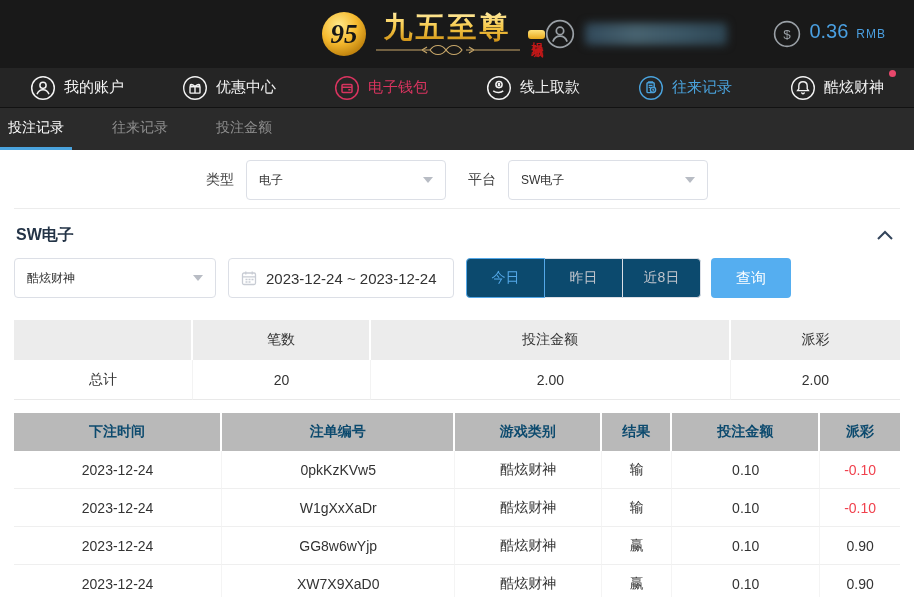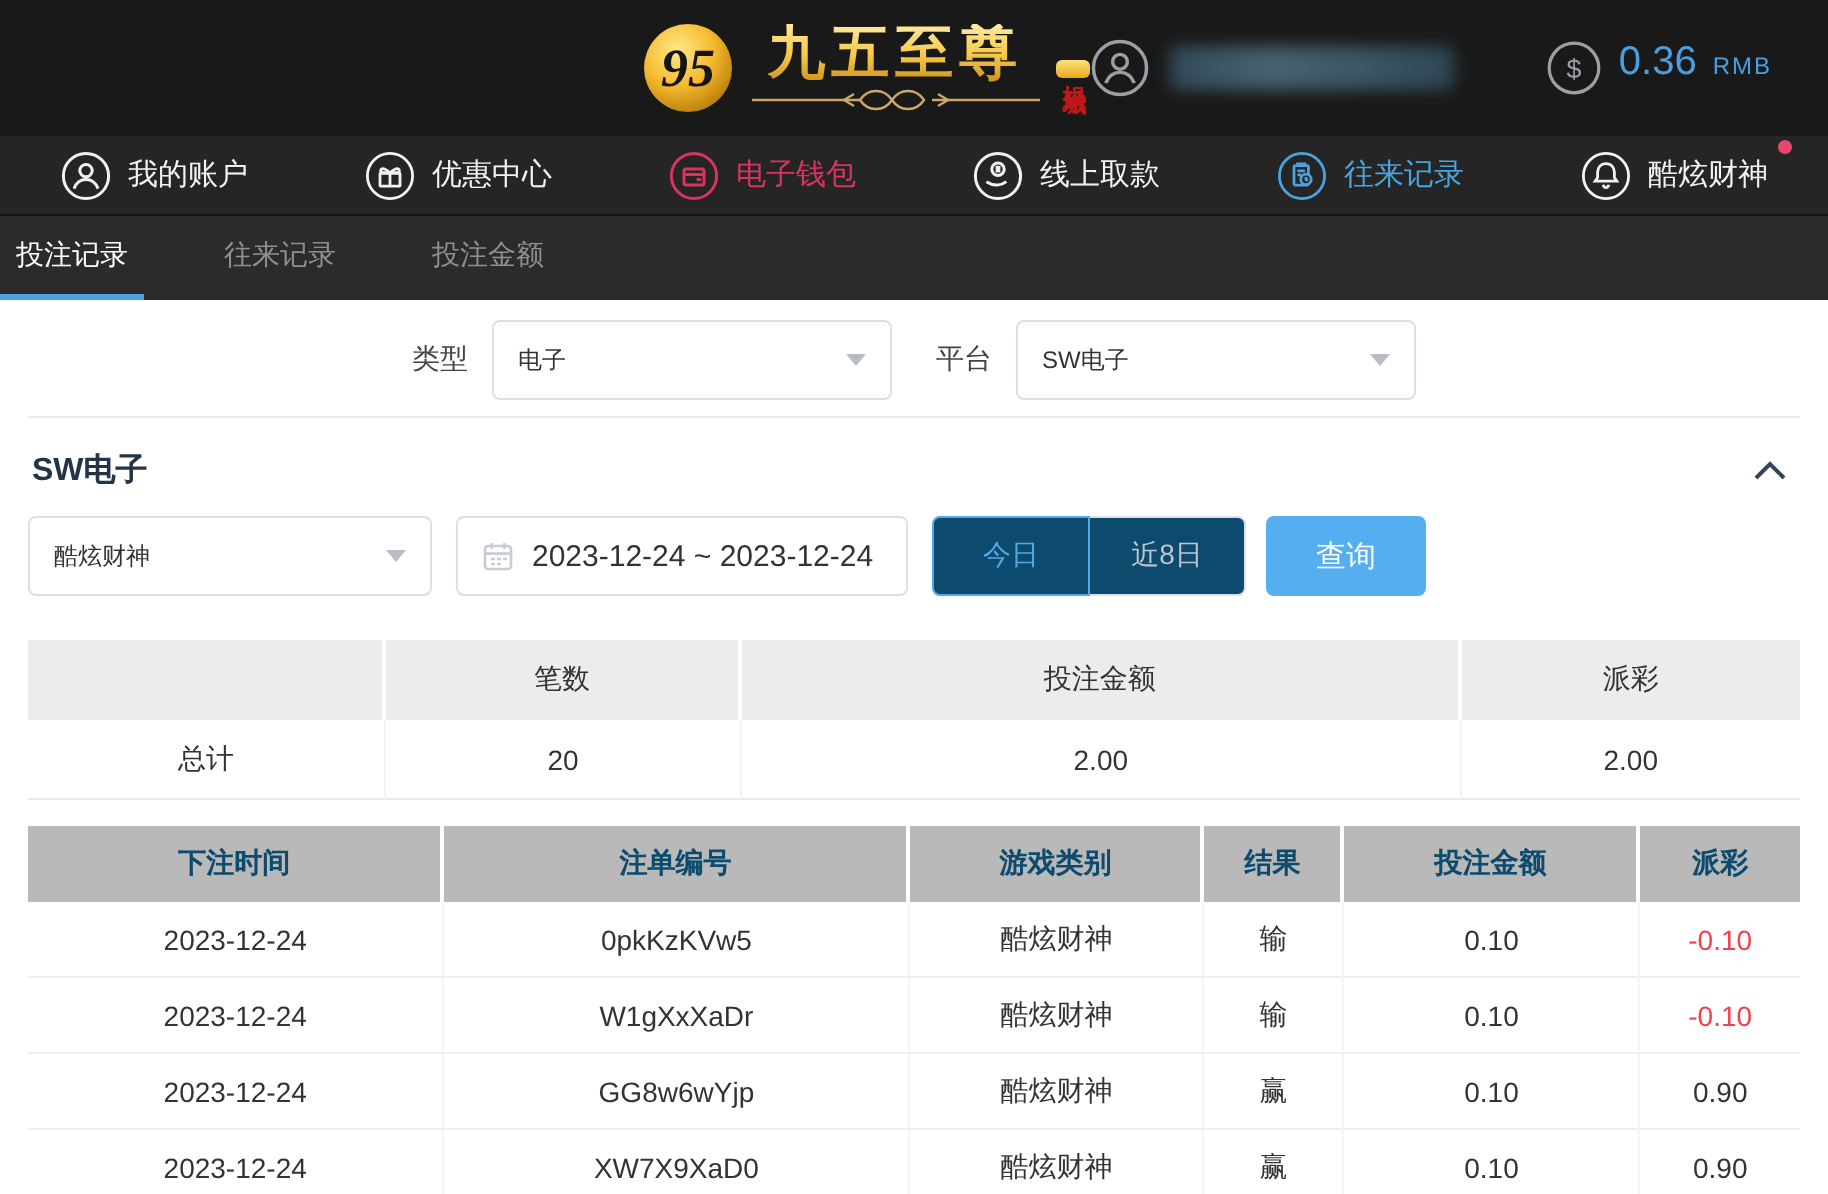--- a/index.html
+++ b/index.html
@@ -257,20 +257,21 @@
     </div>
     <div class="date-box">
       <svg width="16" height="16" viewBox="0 0 16 16" stroke="#c8ccd4" fill="none" stroke-width="1.3">
         <rect x="1.5" y="3" width="13" height="11.5" rx="1.5"></rect>
         <path d="M1.5 6.8h13M4.8 1.5v3M11.2 1.5v3M4.5 9.5h2M7.5 9.5h2M10.5 9.5h2M4.5 12h2M7.5 12h2"></path>
       </svg>
       <span>2023-12-24 ~ 2023-12-24</span>
     </div>
     <div class="btn-group">
       <button class="qbtn active">今日</button>
+      <button class="qbtn">昨日</button>
       <button class="qbtn">近8日</button>
     </div>
     <button class="search-btn">查询</button>
   </div>
 
   <table class="summary-table">
     <colgroup>
         <col style="width:20.2%">
         <col style="width:20.1%">
         <col style="width:40.6%">

